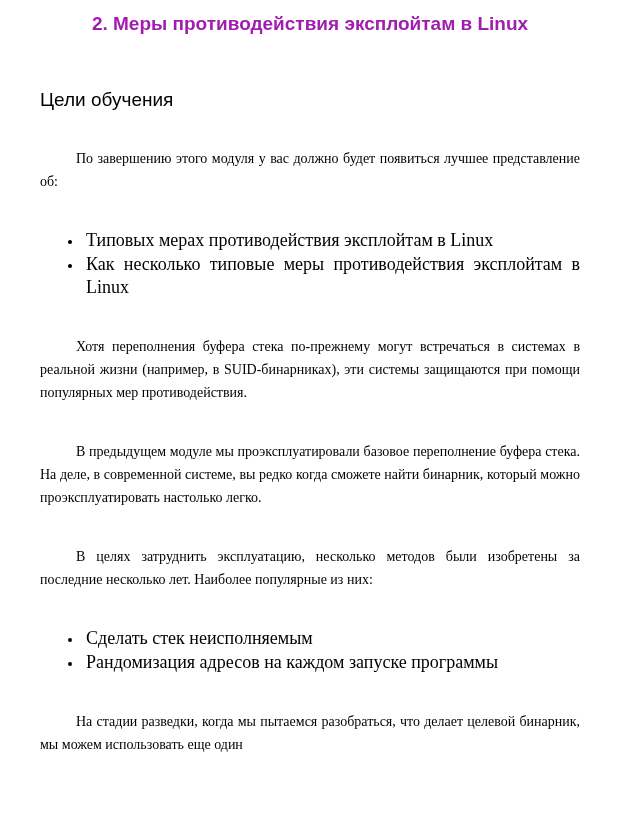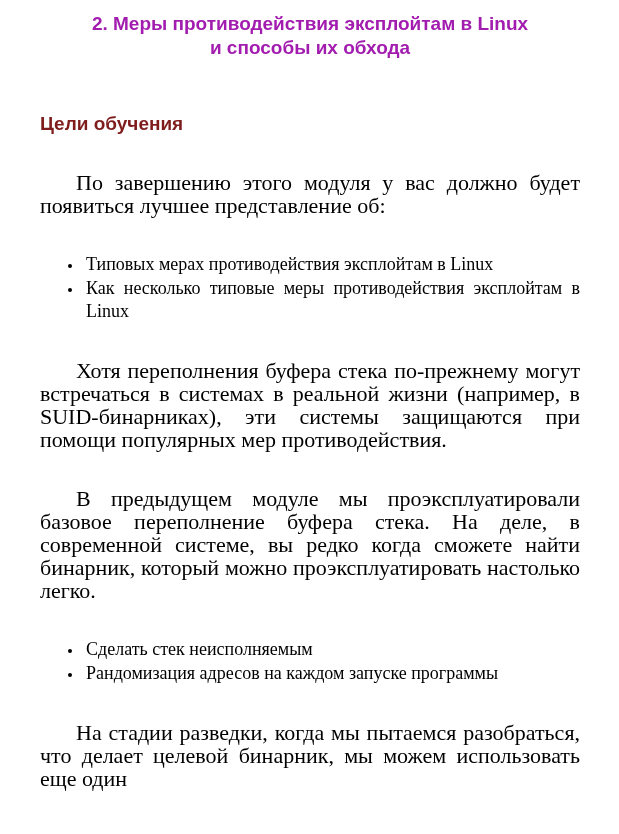--- a/index.html
+++ b/index.html
@@ -26,30 +26,30 @@
       line-height: 24px;
       font-weight: 700;
       text-align: center;
       margin: 0;
       color: #a21caf;
     }
     .section-heading {
       font-family: "Liberation Sans", "DejaVu Sans", sans-serif;
       font-size: 19px;
       line-height: 22px;
-      font-weight: 700;
+      font-weight: 400;
       margin: 28px 0 24px 0;
-      color: #7f1d1d;
+      color: #000000;
     }
     .section-heading.first {
       margin-top: 53px;
     }
     .body-par {
       font-family: "Liberation Serif", "DejaVu Serif", serif;
-      font-size: 22px;
+      font-size: 14px;
       line-height: 23px;
       text-align: justify;
       text-indent: 36px;
       margin: 36px 0;
       color: #000000;
     }
     ul.bullet-list {
       font-family: "Liberation Serif", "DejaVu Serif", serif;
       font-size: 18px;
       line-height: 23px;
@@ -66,37 +66,37 @@
       font-size: 14px;
     }
   </style>
 </head>
 <body>
 
 <div class="page">
 
   <h1 class="doc-title">
     <span>2. Меры противодействия эксплойтам в Linux</span><br>
-    <span>и способы их обхода</span>
   </h1>
 
   <h2 class="section-heading first">Цели обучения</h2>
 
   <p class="body-par">По завершению этого модуля у вас должно будет появиться лучшее представление об:</p>
 
   <ul class="bullet-list">
     <li>Типовых мерах противодействия эксплойтам в Linux</li>
     <li>Как несколько типовые меры противодействия эксплойтам в Linux</li>
   </ul>
 
 
   <p class="body-par">Хотя переполнения буфера стека по-прежнему могут встречаться в системах в реальной жизни (например, в SUID-бинарниках), эти системы защищаются при помощи популярных мер противодействия.</p>
 
   <p class="body-par">В предыдущем модуле мы проэксплуатировали базовое переполнение буфера стека. На деле, в современной системе, вы редко когда сможете найти бинарник, который можно проэксплуатировать настолько легко.</p>
 
+  <p class="body-par">В целях затруднить эксплуатацию, несколько методов были изобретены за последние несколько лет. Наиболее популярные из них:</p>
 
   <ul class="bullet-list">
     <li>Сделать стек неисполняемым</li>
     <li>Рандомизация адресов на каждом запуске программы</li>
   </ul>
 
   <p class="body-par">На стадии разведки, когда мы пытаемся разобраться, что делает целевой бинарник, мы можем использовать еще один</p>
 
 </div>
 

